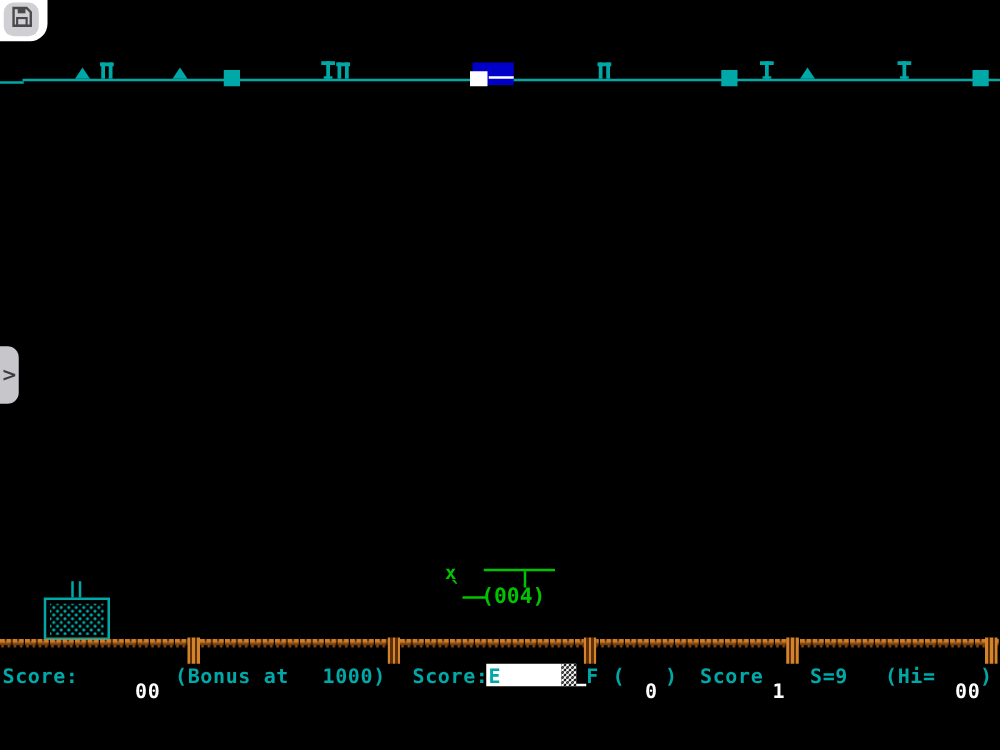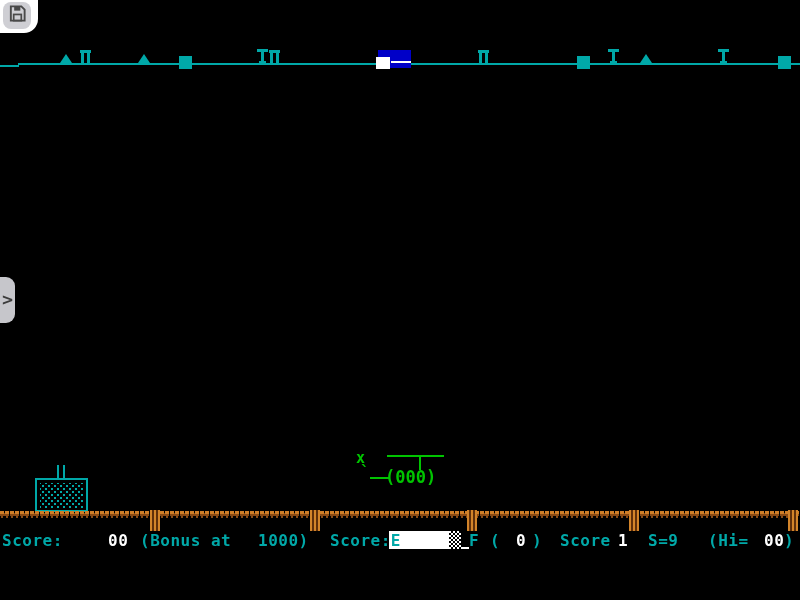--- a/index.html
+++ b/index.html
@@ -62,21 +62,21 @@
   
   #ground-svg{position:absolute;left:0;top:511px;}
   .post{position:absolute;top:510px;width:10px;height:21px;
         background:repeating-linear-gradient(90deg,#d2842a 0 2px,#5f2f0a 2px 4px);}
 
   
   #statusbar{position:absolute;left:0;top:529px;width:800px;height:24px;}
   #statusbar .seg{position:absolute;top:2px;font-size:16px;font-weight:bold;white-space:pre;
                   letter-spacing:0.5px;}
   .seg.c{color:var(--cyan);}
-  .seg.w{color:var(--white);}
+  .seg.w{color:var(--white);margin-top:12px;}
   .fuel-bar{position:absolute;left:389px;top:2px;width:60px;height:18px;background:var(--white);}
   .fuel-dither{position:absolute;left:449px;top:2px;width:12px;height:18px;background-color:#fff;
      background-image:linear-gradient(45deg,#000 25%,transparent 25%,transparent 75%,#000 75%),
                       linear-gradient(45deg,#000 25%,transparent 25%,transparent 75%,#000 75%);
      background-size:4px 4px;background-position:0 0,2px 2px;}
   .fuel-underscore{position:absolute;left:461px;top:18px;width:8px;height:2px;background:var(--white);}
 </style>
 </head>
 <body>
 
@@ -131,21 +131,21 @@
   </div>
   <div class="chimney1"></div>
   <div class="chimney2"></div>
 
   <div class="plane">
     <span class="pl-x">x</span>
     <span class="pl-tail">`</span>
     <div class="pl-wing"></div>
     <div class="pl-strut"></div>
     <div class="pl-dash"></div>
-    <span class="pl-wheels">(000)</span>
+    <span class="pl-wheels">(004)</span>
   </div>
 
   <svg id="ground-svg" width="800" height="9">
     <defs>
       <pattern id="gp" width="10" height="9" patternUnits="userSpaceOnUse">
         <rect x="0" y="2" width="9" height="3" fill="#8A4A14"></rect>
         <rect x="0" y="0" width="4" height="3" fill="#CE7E28"></rect>
         <rect x="5" y="0" width="4" height="3" fill="#CE7E28"></rect>
         <rect x="1" y="5" width="2" height="2" fill="#8A4A14"></rect>
         <rect x="6" y="5" width="2" height="2" fill="#8A4A14"></rect>

